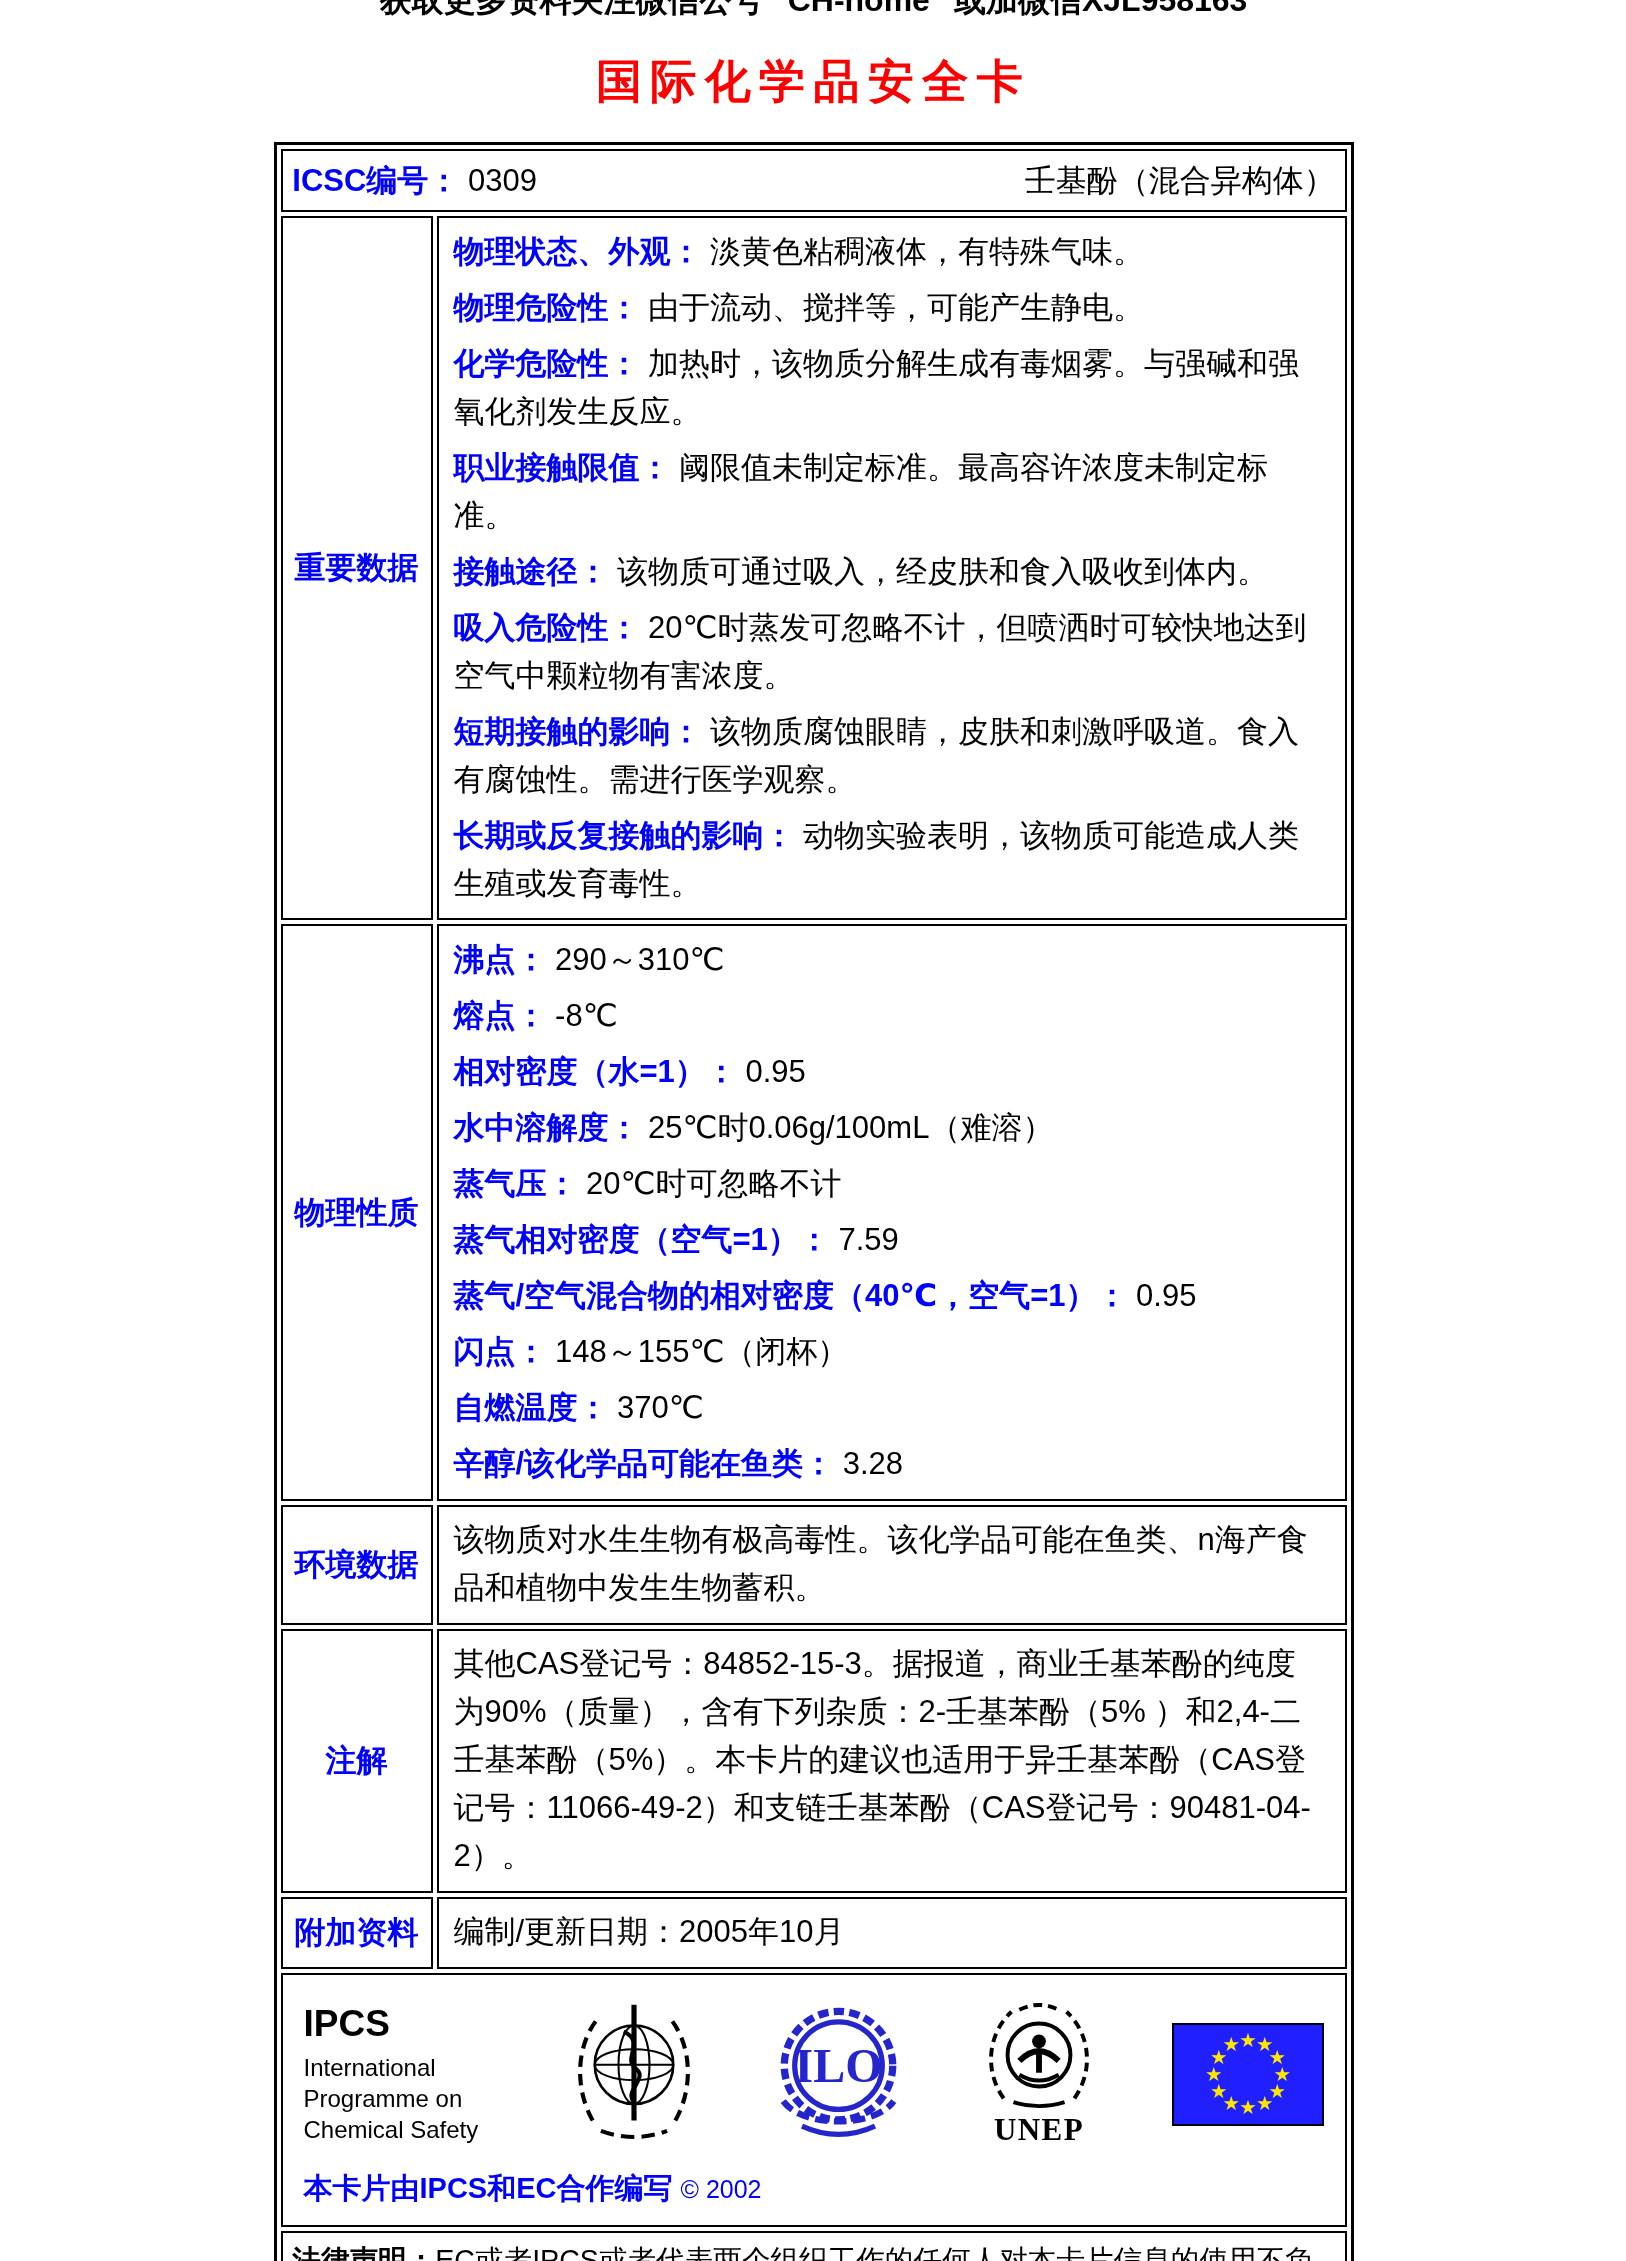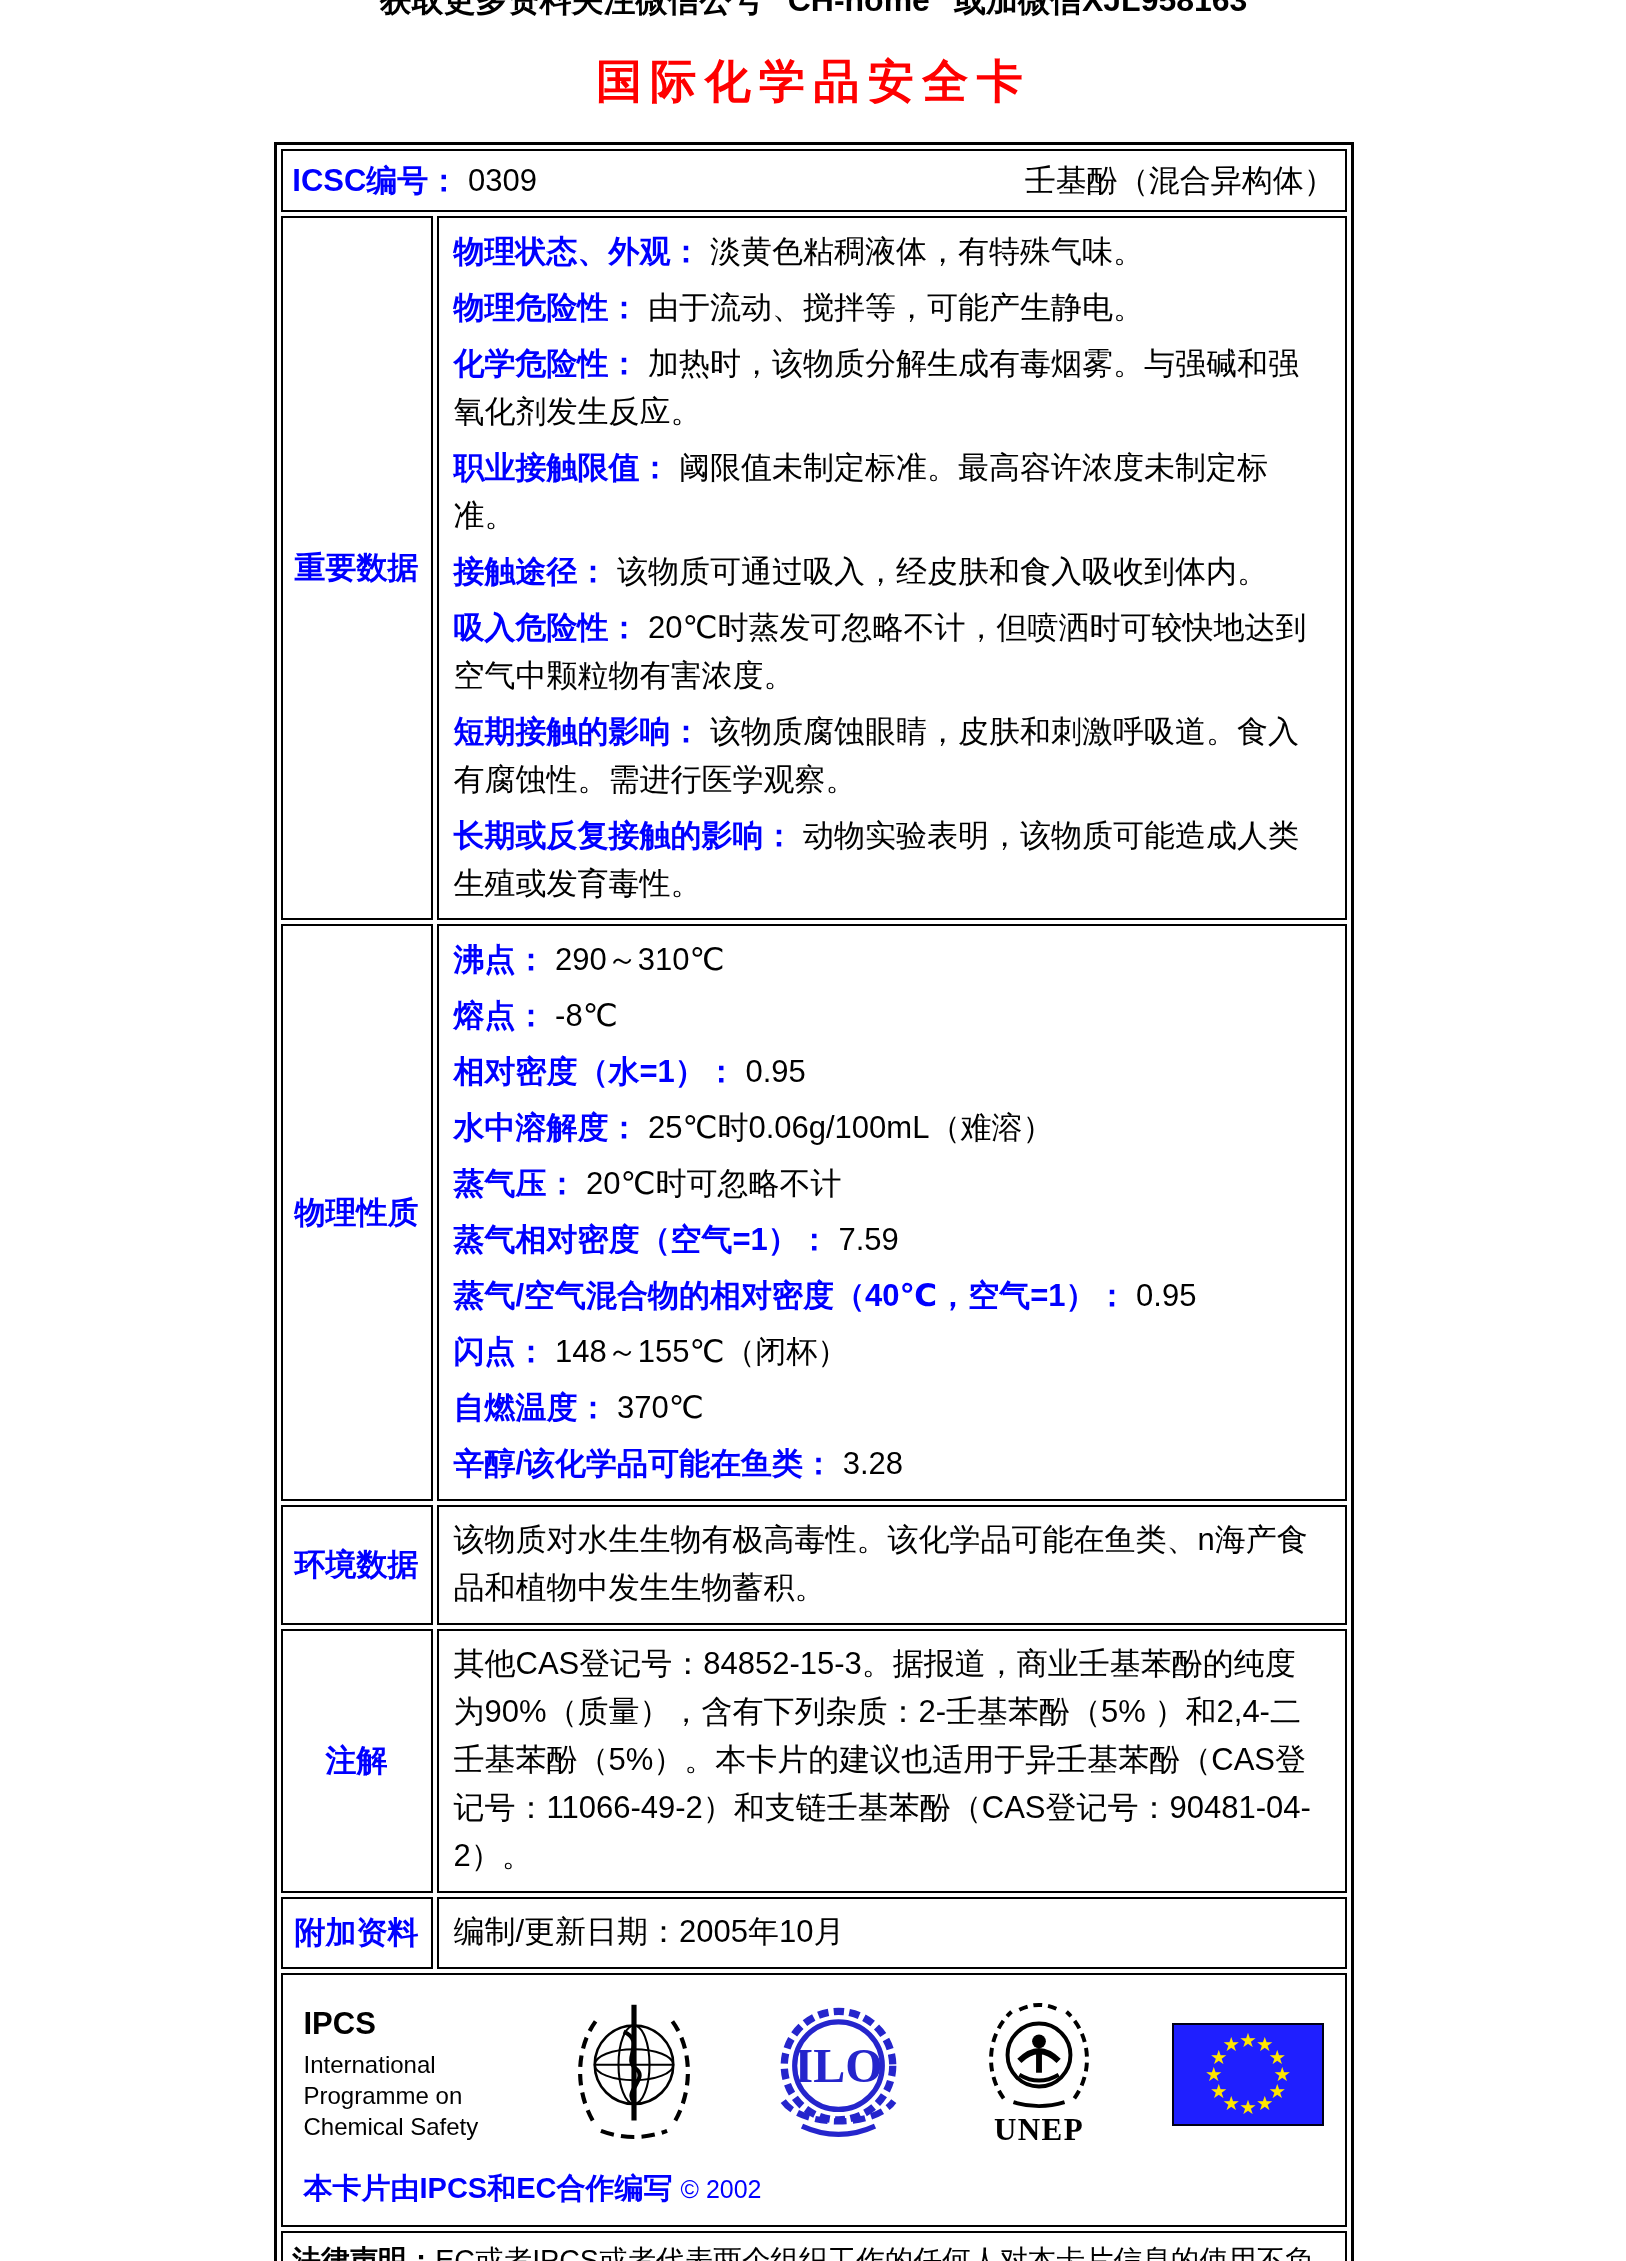--- a/index.html
+++ b/index.html
@@ -57,21 +57,21 @@
     padding: 1.4px 9.8px 2.8px 7px;
     font-size: 31px; line-height: 48px; color: #000;
   }
   .content-cell p.prop-line { margin: 8px; }
   .prop-label { color: #0000ff; font-weight: bold; }
 
   
   .logos-cell { padding: 18px 21px 8.4px; vertical-align: top; }
   .logos-row { display: flex; align-items: center; justify-content: space-between; height: 162px; }
   .ipcs-block { width: 195px; color: #000; }
-  .ipcs-title { font-size: 31px; font-weight: bold; margin-bottom: 7px; }
+  .ipcs-title { font-size: 37px; font-weight: bold; margin-bottom: 7px; }
   .ipcs-line { font-size: 24px; line-height: 31px; }
   .unep-block { text-align: center; }
   .unep-label { font-family: "Liberation Serif", "DejaVu Serif", serif; font-weight: bold; font-size: 31px; letter-spacing: 1.4px; margin-top: -4.2px; }
   .eu-flag { position: relative; width: 152px; height: 103px; background: #1f1fff; border: 2.1px solid #000016; }
   .credit-line { text-align: left; color: #0000ff; font-weight: bold; font-size: 29px; margin: 14px 0 7px; }
   .credit-copy { font-weight: normal; font-size: 25px; }
 
   
   .legal-cell { padding: 7px 9.8px 16.7px; font-size: 28.6px; line-height: 40px; }
   .legal-label { font-weight: bold; color: #000; }

